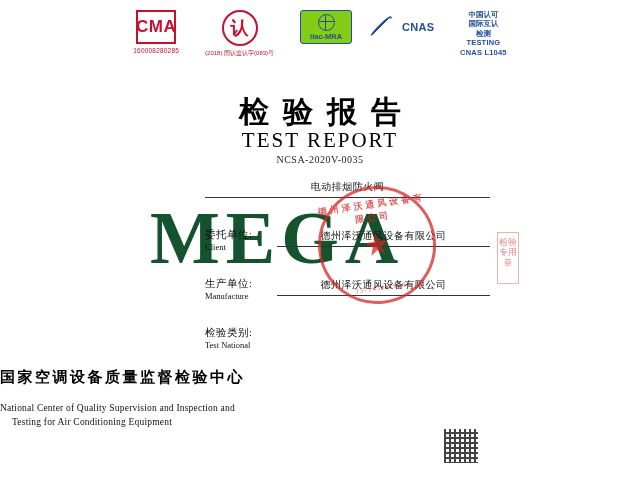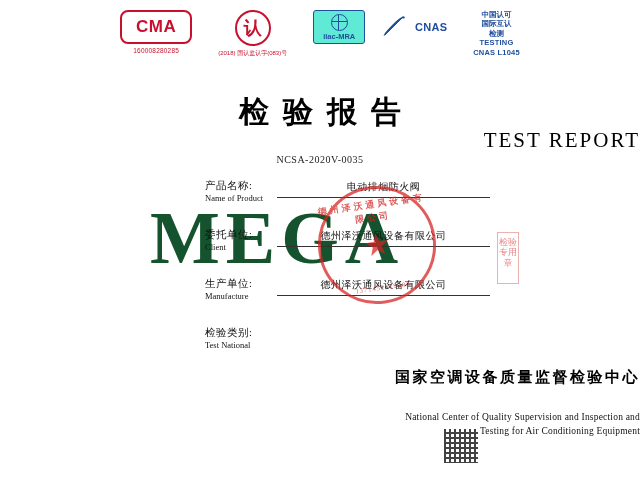--- a/index.html
+++ b/index.html
@@ -35,24 +35,24 @@
   }
   .mark {
     display: flex;
     flex-direction: column;
     align-items: center;
     justify-content: flex-start;
   }
 
   
   .cma-box {
-    width: 72px;
+    width: 40px;
     height: 34px;
     border: 2px solid #c8102e;
-    border-radius: 8px;
+    border-radius: 0;
     display: flex;
     align-items: center;
     justify-content: center;
     box-sizing: border-box;
   }
   .cma-text {
     color: #c8102e;
     font-family: "Liberation Sans", sans-serif;
     font-weight: bold;
     font-size: 17px;
@@ -92,21 +92,21 @@
     font-size: 6px;
     white-space: nowrap;
   }
 
   
   .ilac-box {
     width: 52px;
     height: 34px;
     border: 1px solid #1f4e9c;
     border-radius: 3px;
-    background: #5eead4;
+    background: #84cc16;
     display: flex;
     flex-direction: column;
     align-items: center;
     justify-content: center;
     box-sizing: border-box;
     overflow: hidden;
   }
   .ilac-globe {
     width: 15px;
     height: 15px;
@@ -195,21 +195,21 @@
     text-indent: 14px;
     font-weight: bold;
     color: #000;
     font-family: "Liberation Serif", serif;
   }
   .title-en {
     position: absolute;
     top: 128px;
     left: 0;
     width: 640px;
-    text-align: right;
+    text-align: center;
     font-size: 21px;
     letter-spacing: 2px;
     color: #000;
     font-family: "Liberation Serif", serif;
   }
   .report-no {
     position: absolute;
     top: 154px;
     left: 0;
     width: 640px;
@@ -259,30 +259,30 @@
     letter-spacing: 0.5px;
     position: relative;
   }
 
   
   .footer {
     position: absolute;
     top: 368px;
     left: 0;
     width: 640px;
-    text-align: right;
+    text-align: left;
   }
   .footer .org-cn {
     font-size: 15px;
     font-weight: bold;
     letter-spacing: 2.5px;
     color: #000;
   }
   .footer .org-en1 {
-    margin-top: 25px;
+    margin-top: 16px;
     font-size: 9.5px;
     letter-spacing: 0.2px;
     color: #111;
   }
   .footer .org-en2 {
     margin-top: 4px;
     font-size: 9.5px;
     letter-spacing: 0.2px;
     color: #111;
     padding-left: 12px;
@@ -437,24 +437,20 @@
 
   <div class="content-layer">
 
     <div class="title-cn">检验报告</div>
     <div class="title-en">TEST REPORT</div>
     <div class="report-no">NCSA-2020V-0035</div>
 
     <div class="fields">
 
       <div class="field-row">
-        <div class="field-label">
-          <span class="cn">产品名称:</span>
-          <span class="en">Name of Product</span>
-        </div>
         <div class="field-value">电动排烟防火阀</div>
       </div>
 
       <div class="field-row">
         <div class="field-label">
           <span class="cn">委托单位:</span>
           <span class="en">Client</span>
         </div>
         <div class="field-value">德州泽沃通风设备有限公司</div>
       </div>

